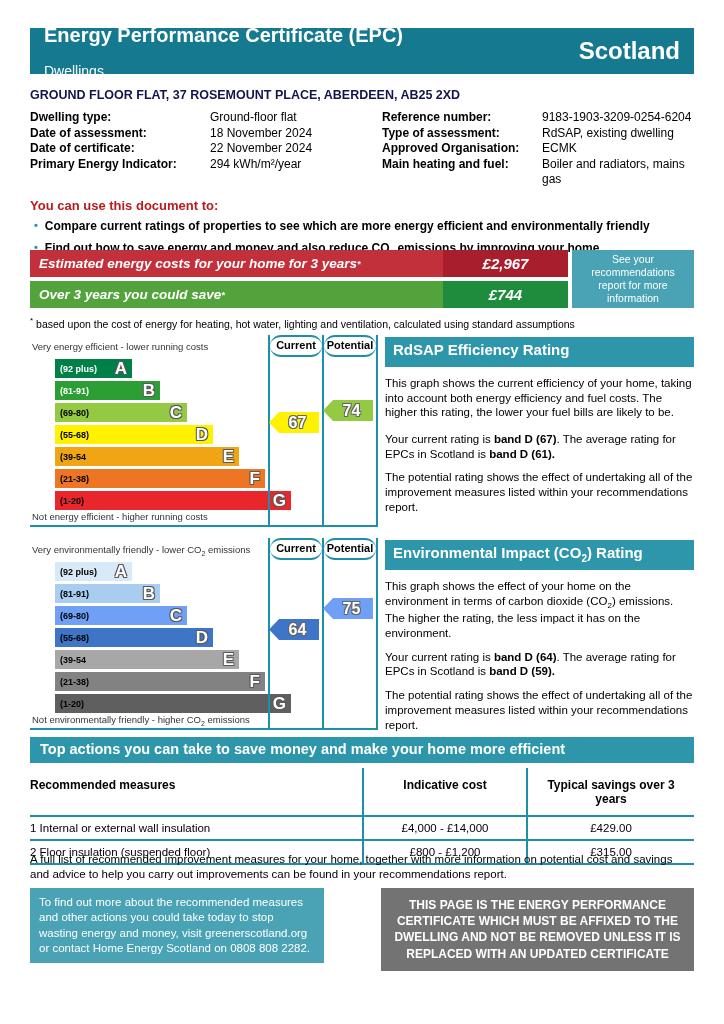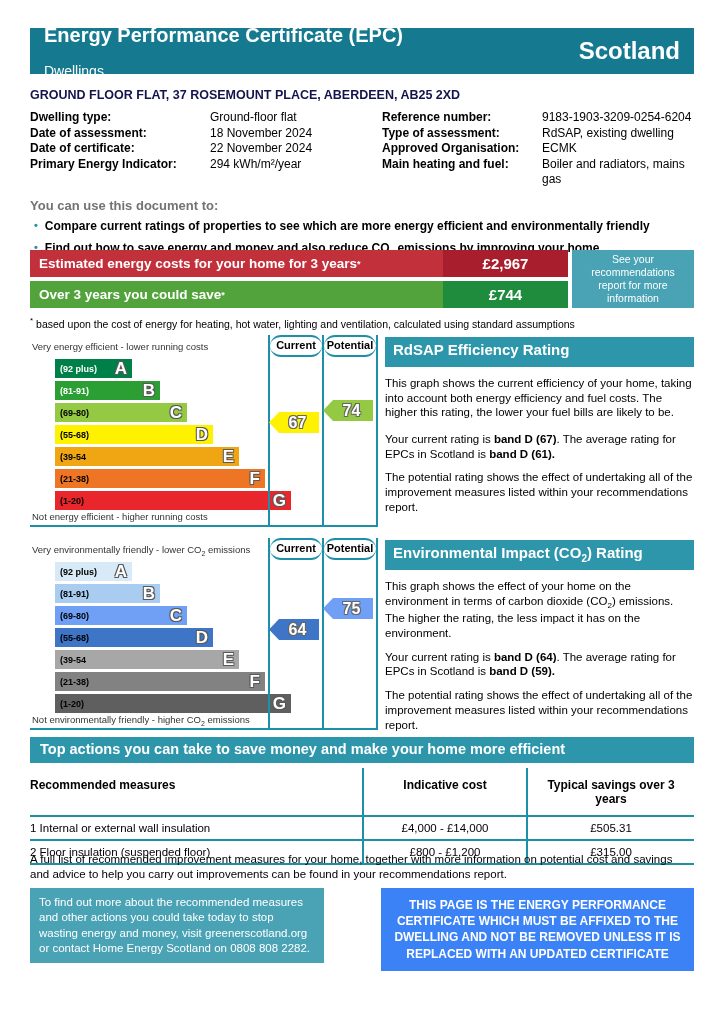--- a/index.html
+++ b/index.html
@@ -20,30 +20,30 @@
   
   .details { position:absolute; left:30px; top:110px; width:664px; display:flex; font-size:12px; }
   .details-col { width:352px; }
   .details-col.right { width:312px; }
   .detail-row { display:flex; line-height:15.5px; }
   .detail-label { font-weight:bold; width:180px; flex:none; }
   .details-col.right .detail-label { width:160px; }
   .detail-value { width:160px; }
 
   
-  .usage-intro { position:absolute; left:30px; top:198px; color:#737373; font-weight:bold; font-size:13px; }
+  .usage-intro { position:absolute; left:30px; top:198px; color:#b91c1c; font-weight:bold; font-size:13px; }
   .usage-bullets { position:absolute; left:30px; top:219px; width:664px; }
   .usage-bullet { display:flex; font-size:12px; font-weight:bold; margin-bottom:5px; line-height:1.2; }
   .bullet-dot { color:#2191ad; margin:0 7px 0 4px; font-size:11px; }
   sub { font-size:8px; }
   .chart-top-label sub, .chart-bottom-label sub { font-size:7px; }
 
   
   .costs { position:absolute; left:30px; top:250px; width:664px; height:58px; }
-  .cost-row { position:absolute; left:0; height:27px; width:644px; display:flex; }
+  .cost-row { position:absolute; left:0; height:27px; width:644px; display:flex;font-style:italic; }
   .cost-row.r0 { top:0; } .cost-row.r1 { top:31px; }
   .cost-label { width:413px; color:#fff; font-weight:bold; font-size:13.5px;
                 display:flex; align-items:center; padding-left:9px; box-sizing:border-box; }
   .cost-label sup { font-size:9px; }
   .cost-value { width:125px; color:#fff; font-weight:bold; font-size:15px;
                 display:flex; align-items:center; justify-content:center; }
   .r0 .cost-label { background:#c2303c; } .r0 .cost-value { background:#a81e2c; }
   .r1 .cost-label { background:#53a33c; } .r1 .cost-value { background:#1e8c3c; }
   .cost-aside { position:absolute; right:0; top:0; width:122px; height:58px; background:#4aa2b5;
                 color:#fff; font-size:10.5px; text-align:center; display:flex; align-items:center;
@@ -87,21 +87,21 @@
                    display:grid; grid-template-columns:332px 164px 168px; }
   .at-cell { box-sizing:border-box; border-bottom:2px solid #1d8fa8; padding:5px 6px; font-size:11.5px; }
   .at-cell.head { font-weight:bold; font-size:12px; padding:10px 6px 9px; }
   .at-cell.c1, .at-cell.c2 { border-left:2px solid #1d8fa8; text-align:center; }
   .at-cell.c0 { padding-left:0; }
   .actions-note { position:absolute; left:30px; top:852px; width:664px; font-size:11.5px; line-height:1.3; }
 
   
   .footer-left { position:absolute; left:30px; top:888px; width:294px; background:#4aa2b5; color:#fff;
                  font-size:11.5px; line-height:1.33; padding:7px 9px; box-sizing:border-box; }
-  .footer-right { position:absolute; left:381px; top:888px; width:313px; background:#3b82f6; color:#fff;
+  .footer-right { position:absolute; left:381px; top:888px; width:313px; background:#737373; color:#fff;
                   font-size:12px; font-weight:bold; text-align:center; line-height:1.35;
                   padding:9px 9px; box-sizing:border-box; }
 </style>
 </head>
 <body>
 
 <div class="page">
 
   <div class="header-band">
     <div>
@@ -283,21 +283,21 @@
     <p>The potential rating shows the effect of undertaking all of the improvement measures listed within your recommendations report.</p>
   </div>
 
   <div class="actions-heading">Top actions you can take to save money and make your home more efficient</div>
   <div class="actions-table">
     <div class="at-cell head c0">Recommended measures</div>
     <div class="at-cell head c1">Indicative cost</div>
     <div class="at-cell head c2">Typical savings over 3 years</div>
     <div class="at-cell c0">1 Internal or external wall insulation</div>
     <div class="at-cell c1">£4,000 - £14,000</div>
-    <div class="at-cell c2">£505.31</div>
+    <div class="at-cell c2">£429.00</div>
     <div class="at-cell c0">2 Floor insulation (suspended floor)</div>
     <div class="at-cell c1">£800 - £1,200</div>
     <div class="at-cell c2">£315.00</div>
   </div>
   <div class="actions-note">A full list of recommended improvement measures for your home, together with more information on potential cost and savings and advice to help you carry out improvements can be found in your recommendations report.</div>
 
   <div class="footer-left">To find out more about the recommended measures and other actions you could take today to stop wasting energy and money, visit greenerscotland.org or contact Home Energy Scotland on 0808 808 2282.</div>
   <div class="footer-right">THIS PAGE IS THE ENERGY PERFORMANCE CERTIFICATE WHICH MUST BE AFFIXED TO THE DWELLING AND NOT BE REMOVED UNLESS IT IS REPLACED WITH AN UPDATED CERTIFICATE</div>
 
 </div>

